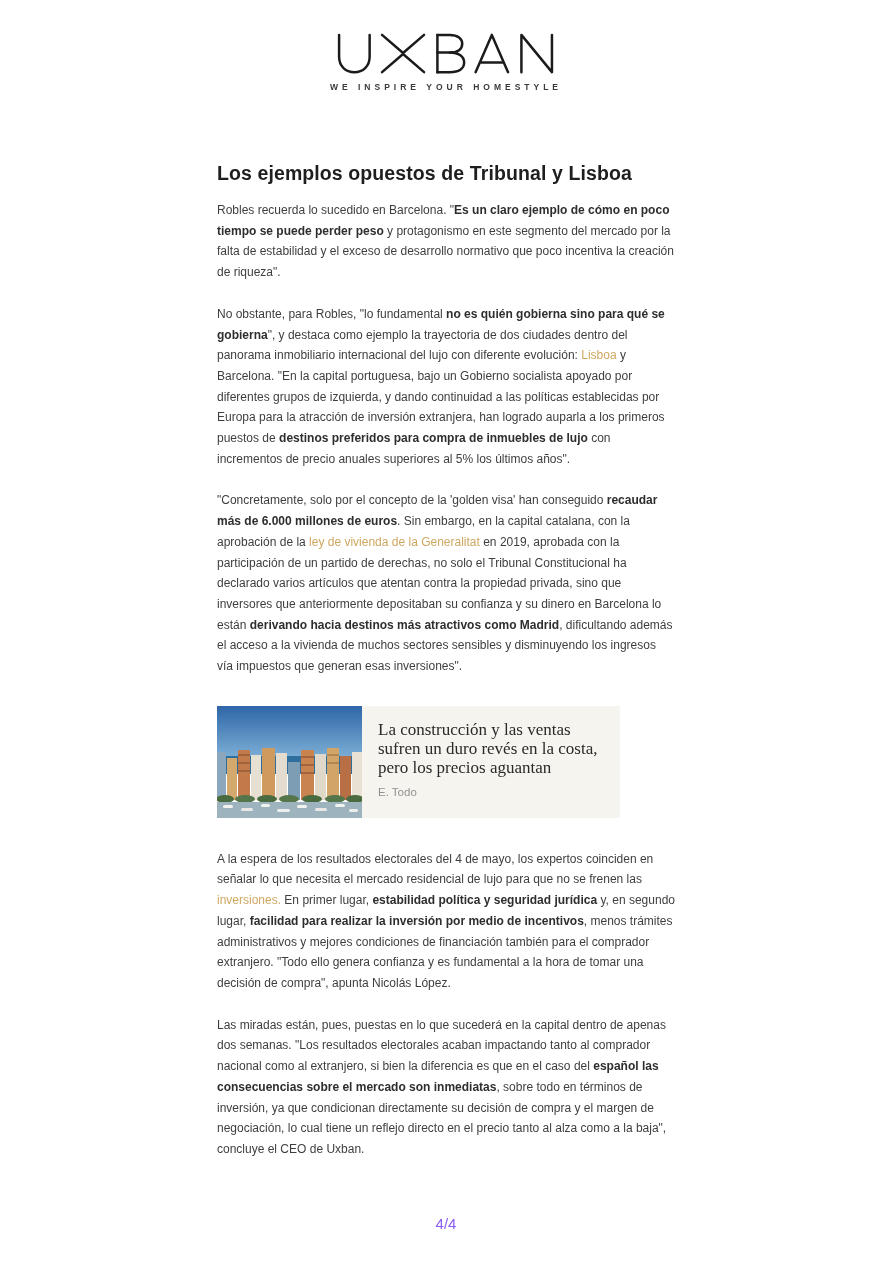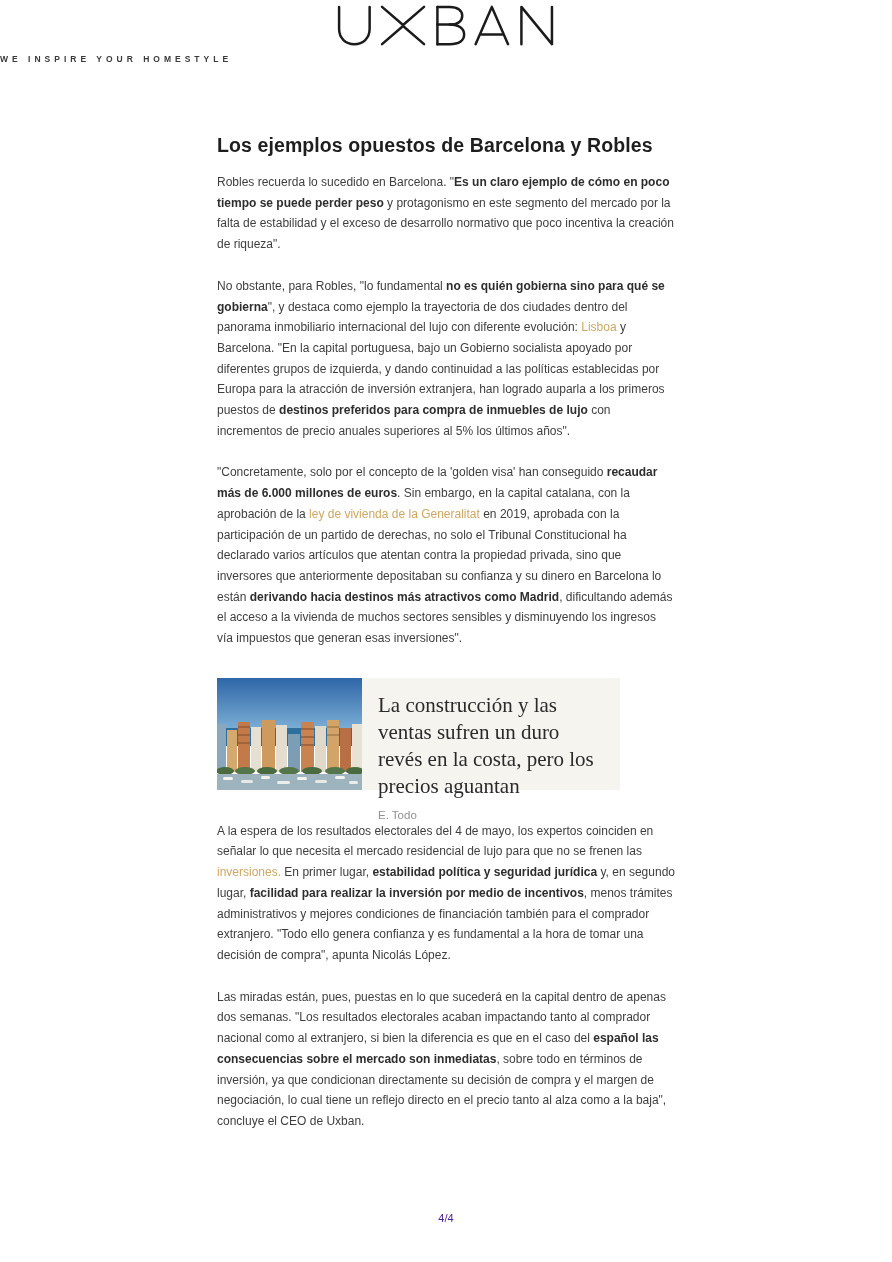--- a/index.html
+++ b/index.html
@@ -8,21 +8,22 @@
     width: 892px;
     height: 1262px;
     position: relative;
     font-family: "Liberation Sans", "DejaVu Sans", sans-serif;
     color: #3e3e3e;
     overflow: hidden;
   }
 
   
   .header {
-    padding-top: 5px;
+    padding-top: 33px;
+    text-align: center;
   }
   .logo-svg { display: block; margin: 0 auto; }
   .tagline {
     margin-top: 7px;
     font-size: 8.5px;
     font-weight: bold;
     letter-spacing: 4px;
     color: #3a3a3a;
   }
 
@@ -61,39 +62,39 @@
     flex: 0 0 145px;
     overflow: hidden;
   }
   .card-body {
     flex: 1;
     background: #f6f4ef;
     padding: 14px 16px 10px 16px;
   }
   .card-title {
     font-family: "Liberation Serif", "DejaVu Serif", serif;
-    font-size: 21px;
-    line-height: 27px;
+    font-size: 17px;
+    line-height: 19px;
     color: #2a2a2a;
   }
   .card-author {
     margin-top: 9px;
     font-size: 11.5px;
     color: #919191;
   }
 
   
   .footer {
     position: absolute;
-    bottom: 38px;
+    bottom: 30px;
     left: 0;
     width: 100%;
     text-align: center;
-    font-size: 11px;
-    color: #4c1d95;
+    font-size: 15px;
+    color: #8b5cf6;
   }
 </style>
 </head>
 <body>
 
 <div class="header">
   <svg class="logo-svg" width="222" height="42" viewBox="0 0 230 44" fill="none" stroke="#1b1b1b" stroke-width="2.6" stroke-linecap="round" stroke-linejoin="round">
 
     <path d="M3,2 V25 C3,35 10,41 19,41 C28,41 35,35 35,25 V2"></path>
 
@@ -107,21 +108,21 @@
     <path d="M146,41 L163,2 L180,41"></path>
     <path d="M152,31 H174"></path>
 
     <path d="M194,41 V2 L226,41 V2"></path>
   </svg>
   <div class="tagline">WE INSPIRE YOUR HOMESTYLE</div>
 </div>
 
 <div class="content">
 
-  <h1 class="heading">Los ejemplos opuestos de Barcelona y Robles</h1>
+  <h1 class="heading">Los ejemplos opuestos de Tribunal y Lisboa</h1>
 
   <p class="para"><span>Robles recuerda lo sucedido en Barcelona. "</span><span class="b">Es un claro ejemplo de cómo en poco tiempo se puede perder peso</span><span> y protagonismo en este segmento del mercado por la falta de estabilidad y el exceso de desarrollo normativo que poco incentiva la creación de riqueza".</span></p>
   <p class="para"><span>No obstante, para Robles, "lo fundamental </span><span class="b">no es quién gobierna sino para qué se gobierna</span><span>", y destaca como ejemplo la trayectoria de dos ciudades dentro del panorama inmobiliario internacional del lujo con diferente evolución: </span><span class="link" style="color: rgb(207, 167, 97);">Lisboa</span><span> y Barcelona. "En la capital portuguesa, bajo un Gobierno socialista apoyado por diferentes grupos de izquierda, y dando continuidad a las políticas establecidas por Europa para la atracción de inversión extranjera, han logrado auparla a los primeros puestos de </span><span class="b">destinos preferidos para compra de inmuebles de lujo</span><span> con incrementos de precio anuales superiores al 5% los últimos años".</span></p>
   <p class="para"><span>"Concretamente, solo por el concepto de la 'golden visa' han conseguido </span><span class="b">recaudar más de 6.000 millones de euros</span><span>. Sin embargo, en la capital catalana, con la aprobación de la </span><span class="link" style="color: rgb(207, 167, 97);">ley de vivienda de la Generalitat</span><span> en 2019, aprobada con la participación de un partido de derechas, no solo el Tribunal Constitucional ha declarado varios artículos que atentan contra la propiedad privada, sino que inversores que anteriormente depositaban su confianza y su dinero en Barcelona lo están </span><span class="b">derivando hacia destinos más atractivos como Madrid</span><span>, dificultando además el acceso a la vivienda de muchos sectores sensibles y disminuyendo los ingresos vía impuestos que generan esas inversiones".</span></p>
 
   <div class="card">
     <div class="card-thumb">
       <svg width="145" height="112" viewBox="0 0 145 112">
         <defs>
           <linearGradient id="sky" x1="0" y1="0" x2="0" y2="1">

